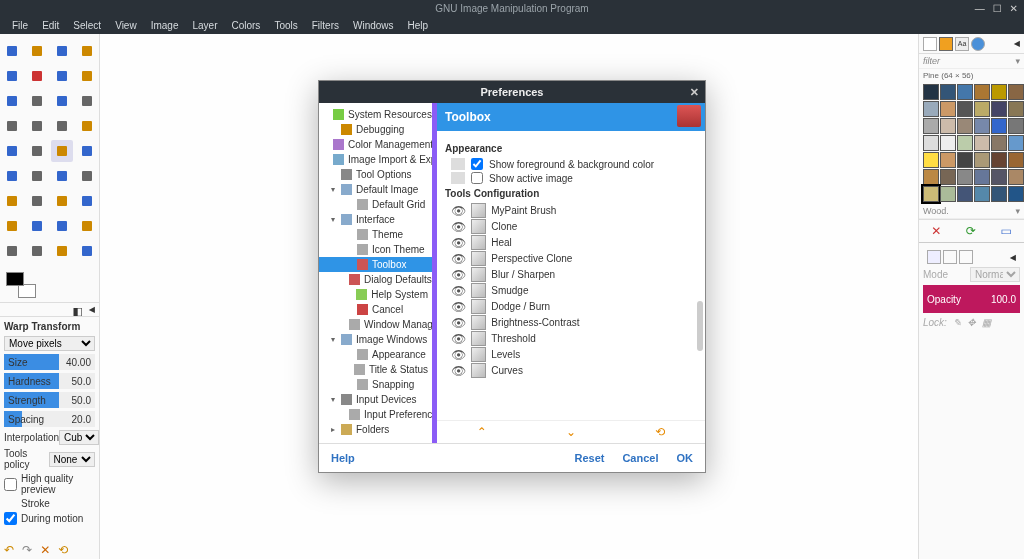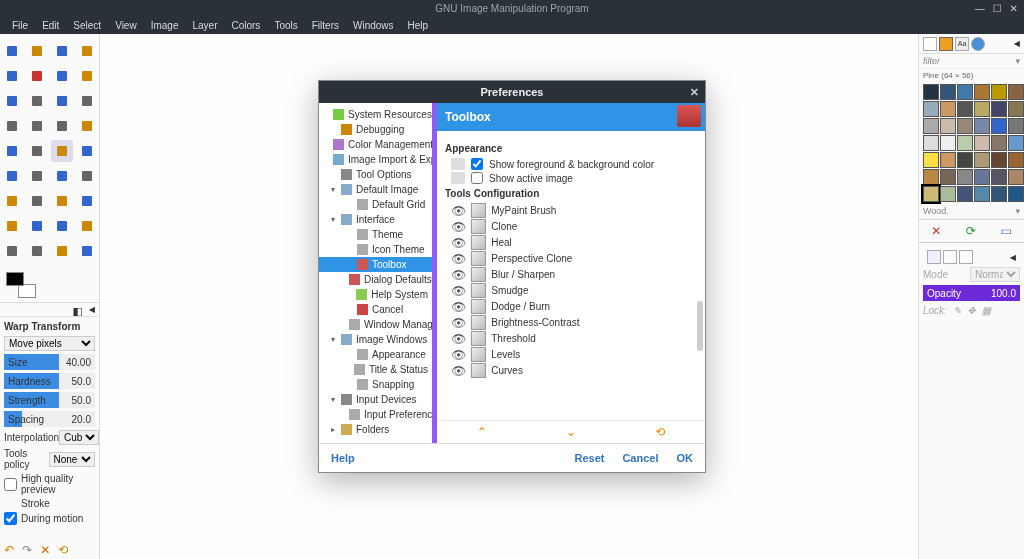--- a/index.html
+++ b/index.html
@@ -48,21 +48,21 @@
   .right-tabs .tab-ic { width: 14px; height: 14px; border: 1px solid #aaa; cursor: pointer; }
   .right-tabs .tab-ic.active { background: #f0a020; border-color: #666; }
   .filter-row { display: flex; align-items: center; padding: 2px 4px; border-bottom: 1px solid #eee; font-size: 9px; color: #888; }
   .pattern-title { font-size: 8px; color: #666; padding: 2px 4px; }
   .pattern-grid { display: grid; grid-template-columns: repeat(6, 16px); gap: 1px; padding: 2px 4px; }
   .pattern-grid .pat { width: 16px; height: 16px; background: #888; border: 1px solid #555; cursor: pointer; }
   .action-row { display: flex; justify-content: space-around; padding: 4px 0; border-top: 1px solid #ddd; }
   .action-row span { cursor: pointer; font-size: 12px; }
   
   .layers-area { border-top: 1px solid #ccc; padding: 4px; flex: 1; }
-  .opacity-bar { background: #6d28d9; color: #fff; height: 16px; display: flex; align-items: center; justify-content: space-between; padding: 0 4px; font-size: 10px; }
+  .opacity-bar { background: #be185d; color: #fff; height: 28px; display: flex; align-items: center; justify-content: space-between; padding: 0 4px; font-size: 10px; }
   
   
   .dialog-backdrop { position: absolute; inset: 0; display: flex; align-items: center; justify-content: center; z-index: 100; }
   .pref-dialog { width: 388px; background: #fff; border: 1px solid #888; box-shadow: 0 8px 30px rgba(0,0,0,0.3); display: flex; flex-direction: column; position: absolute; top: 80px; }
   .pref-title { height: 22px; background: #2a3138; color: #eee; display: flex; align-items: center; justify-content: center; position: relative; font-size: 11px; font-weight: bold; }
   .pref-title .close { position: absolute; right: 6px; cursor: pointer; color: #ccc; font-size: 11px; }
   .pref-body { display: flex; height: 340px; }
   .pref-tree { width: 118px; border-right: 5px solid #8b5cf6; overflow-y: auto; padding-top: 4px; }
   .tree-item { display: flex; align-items: center; gap: 4px; padding: 2px 4px 2px 10px; font-size: 10px; cursor: pointer; white-space: nowrap; }
   .tree-item.child { padding-left: 26px; }

